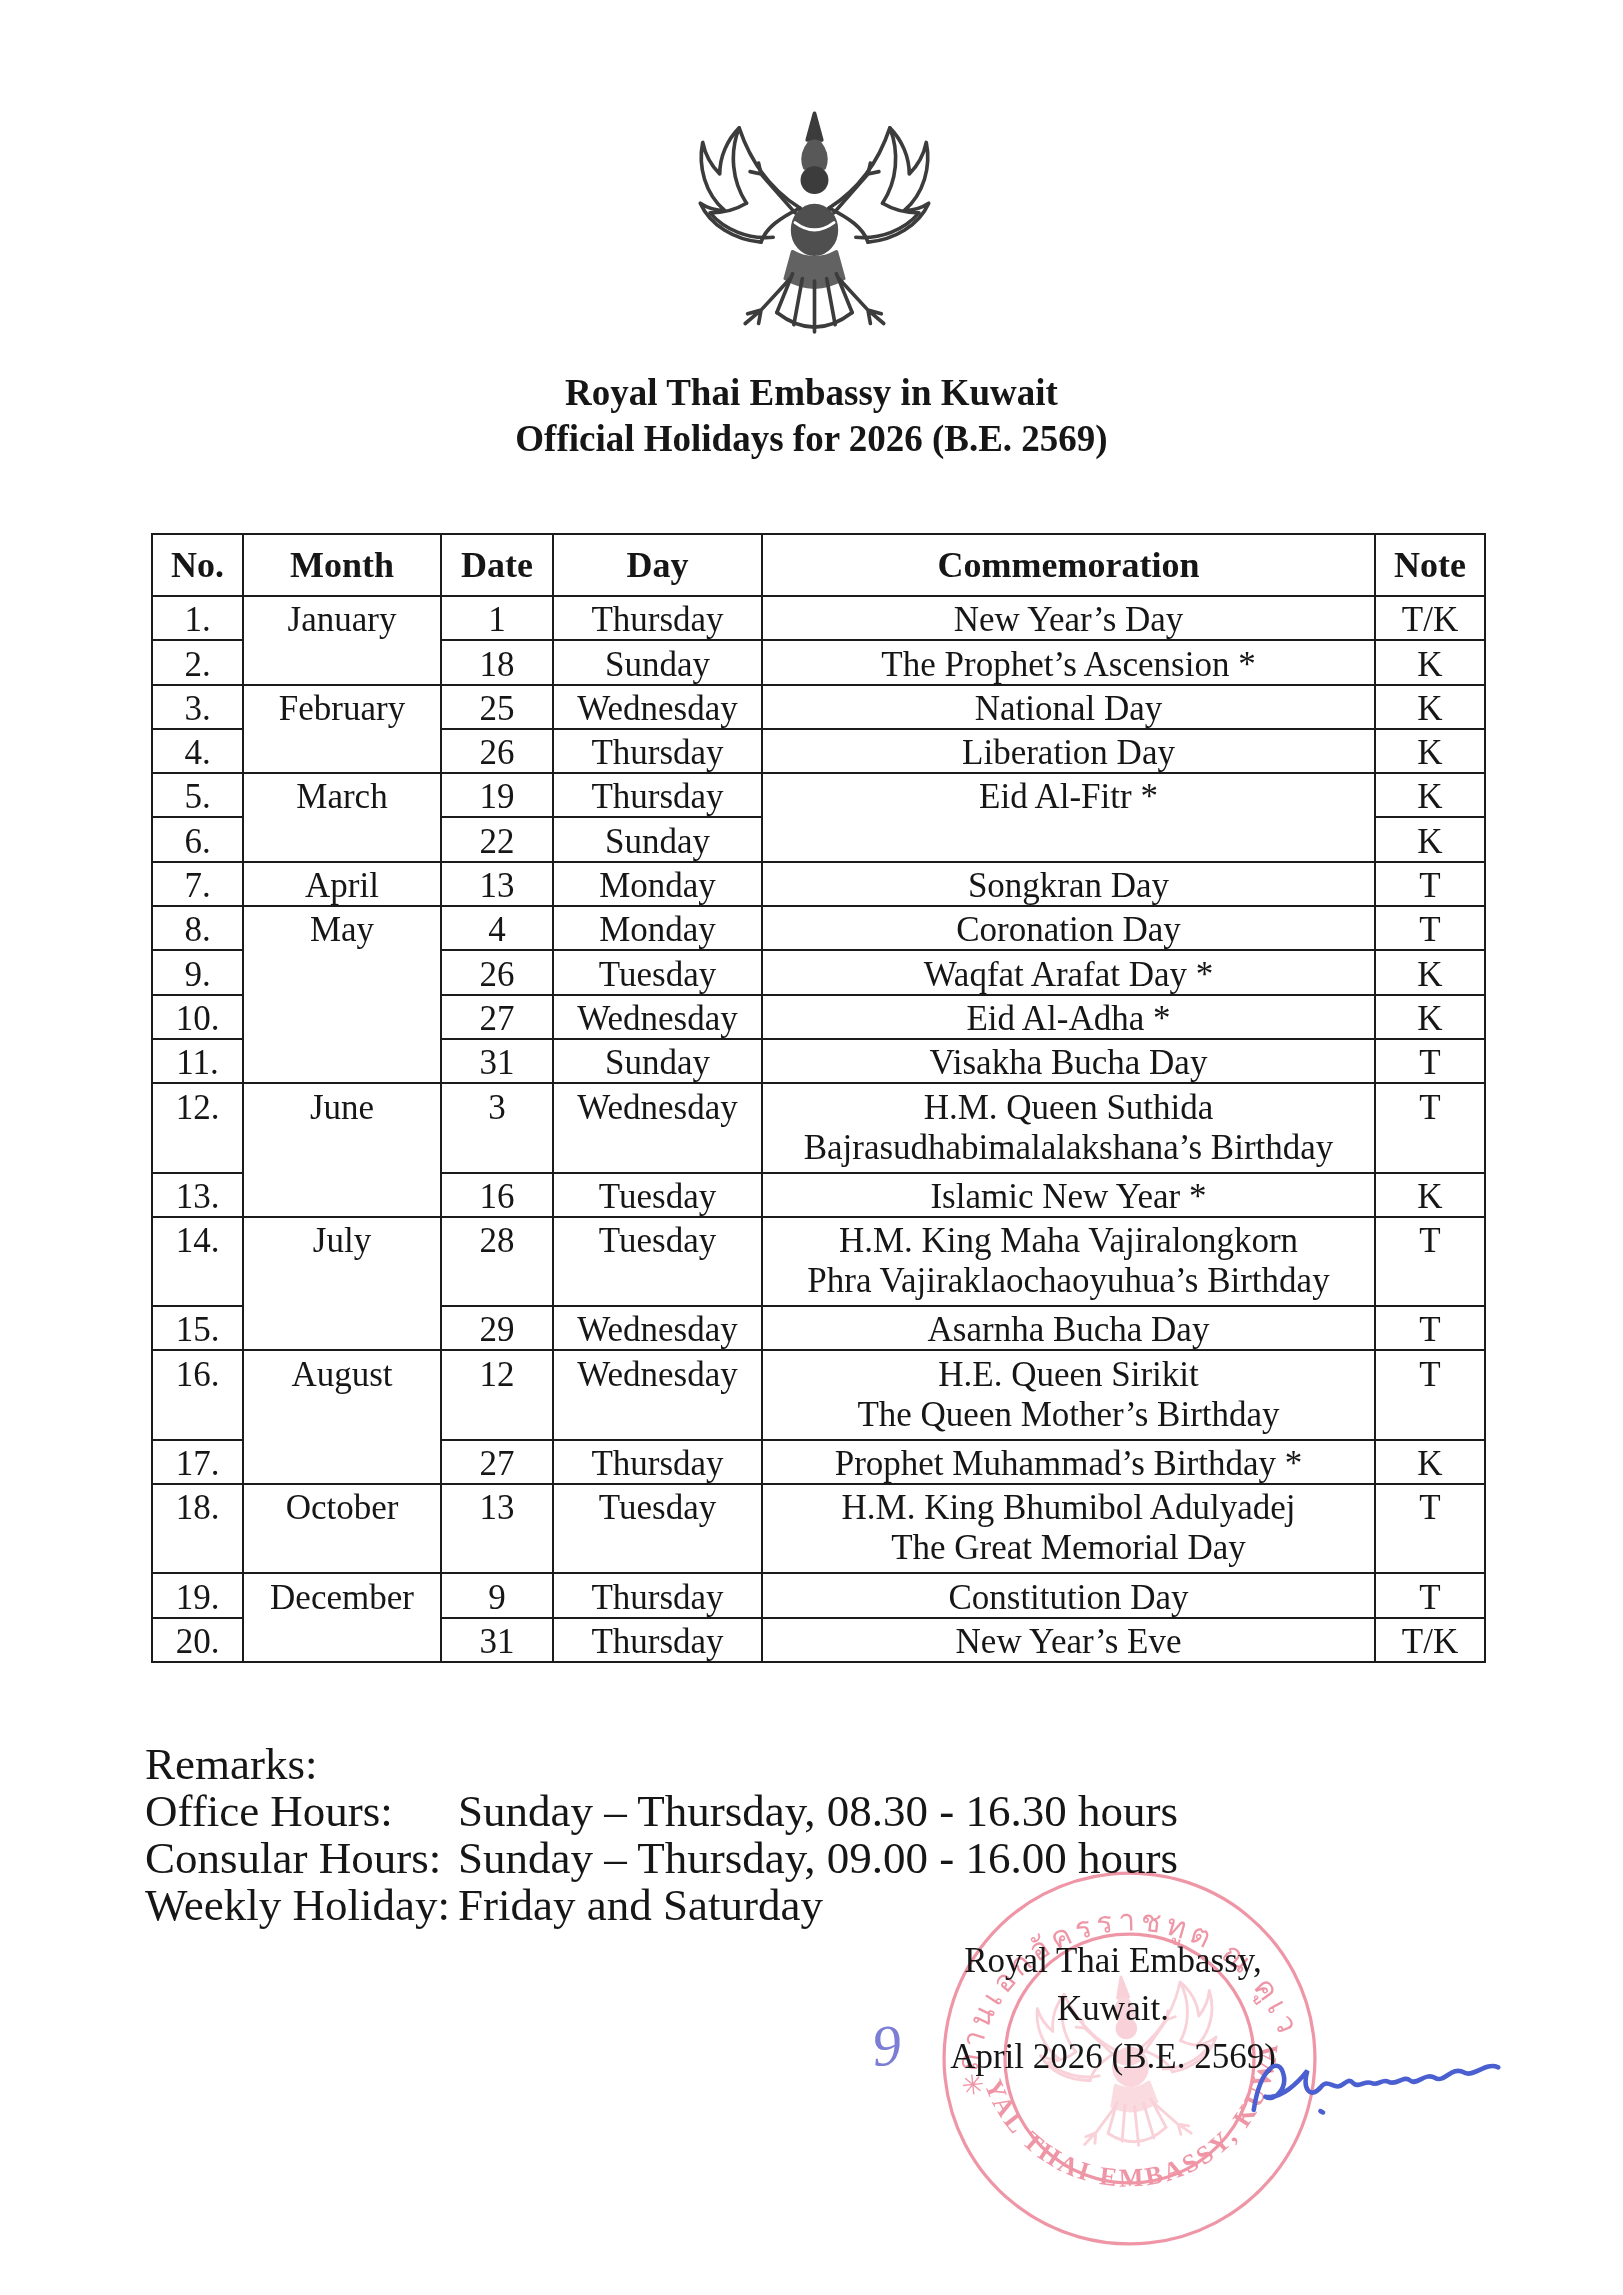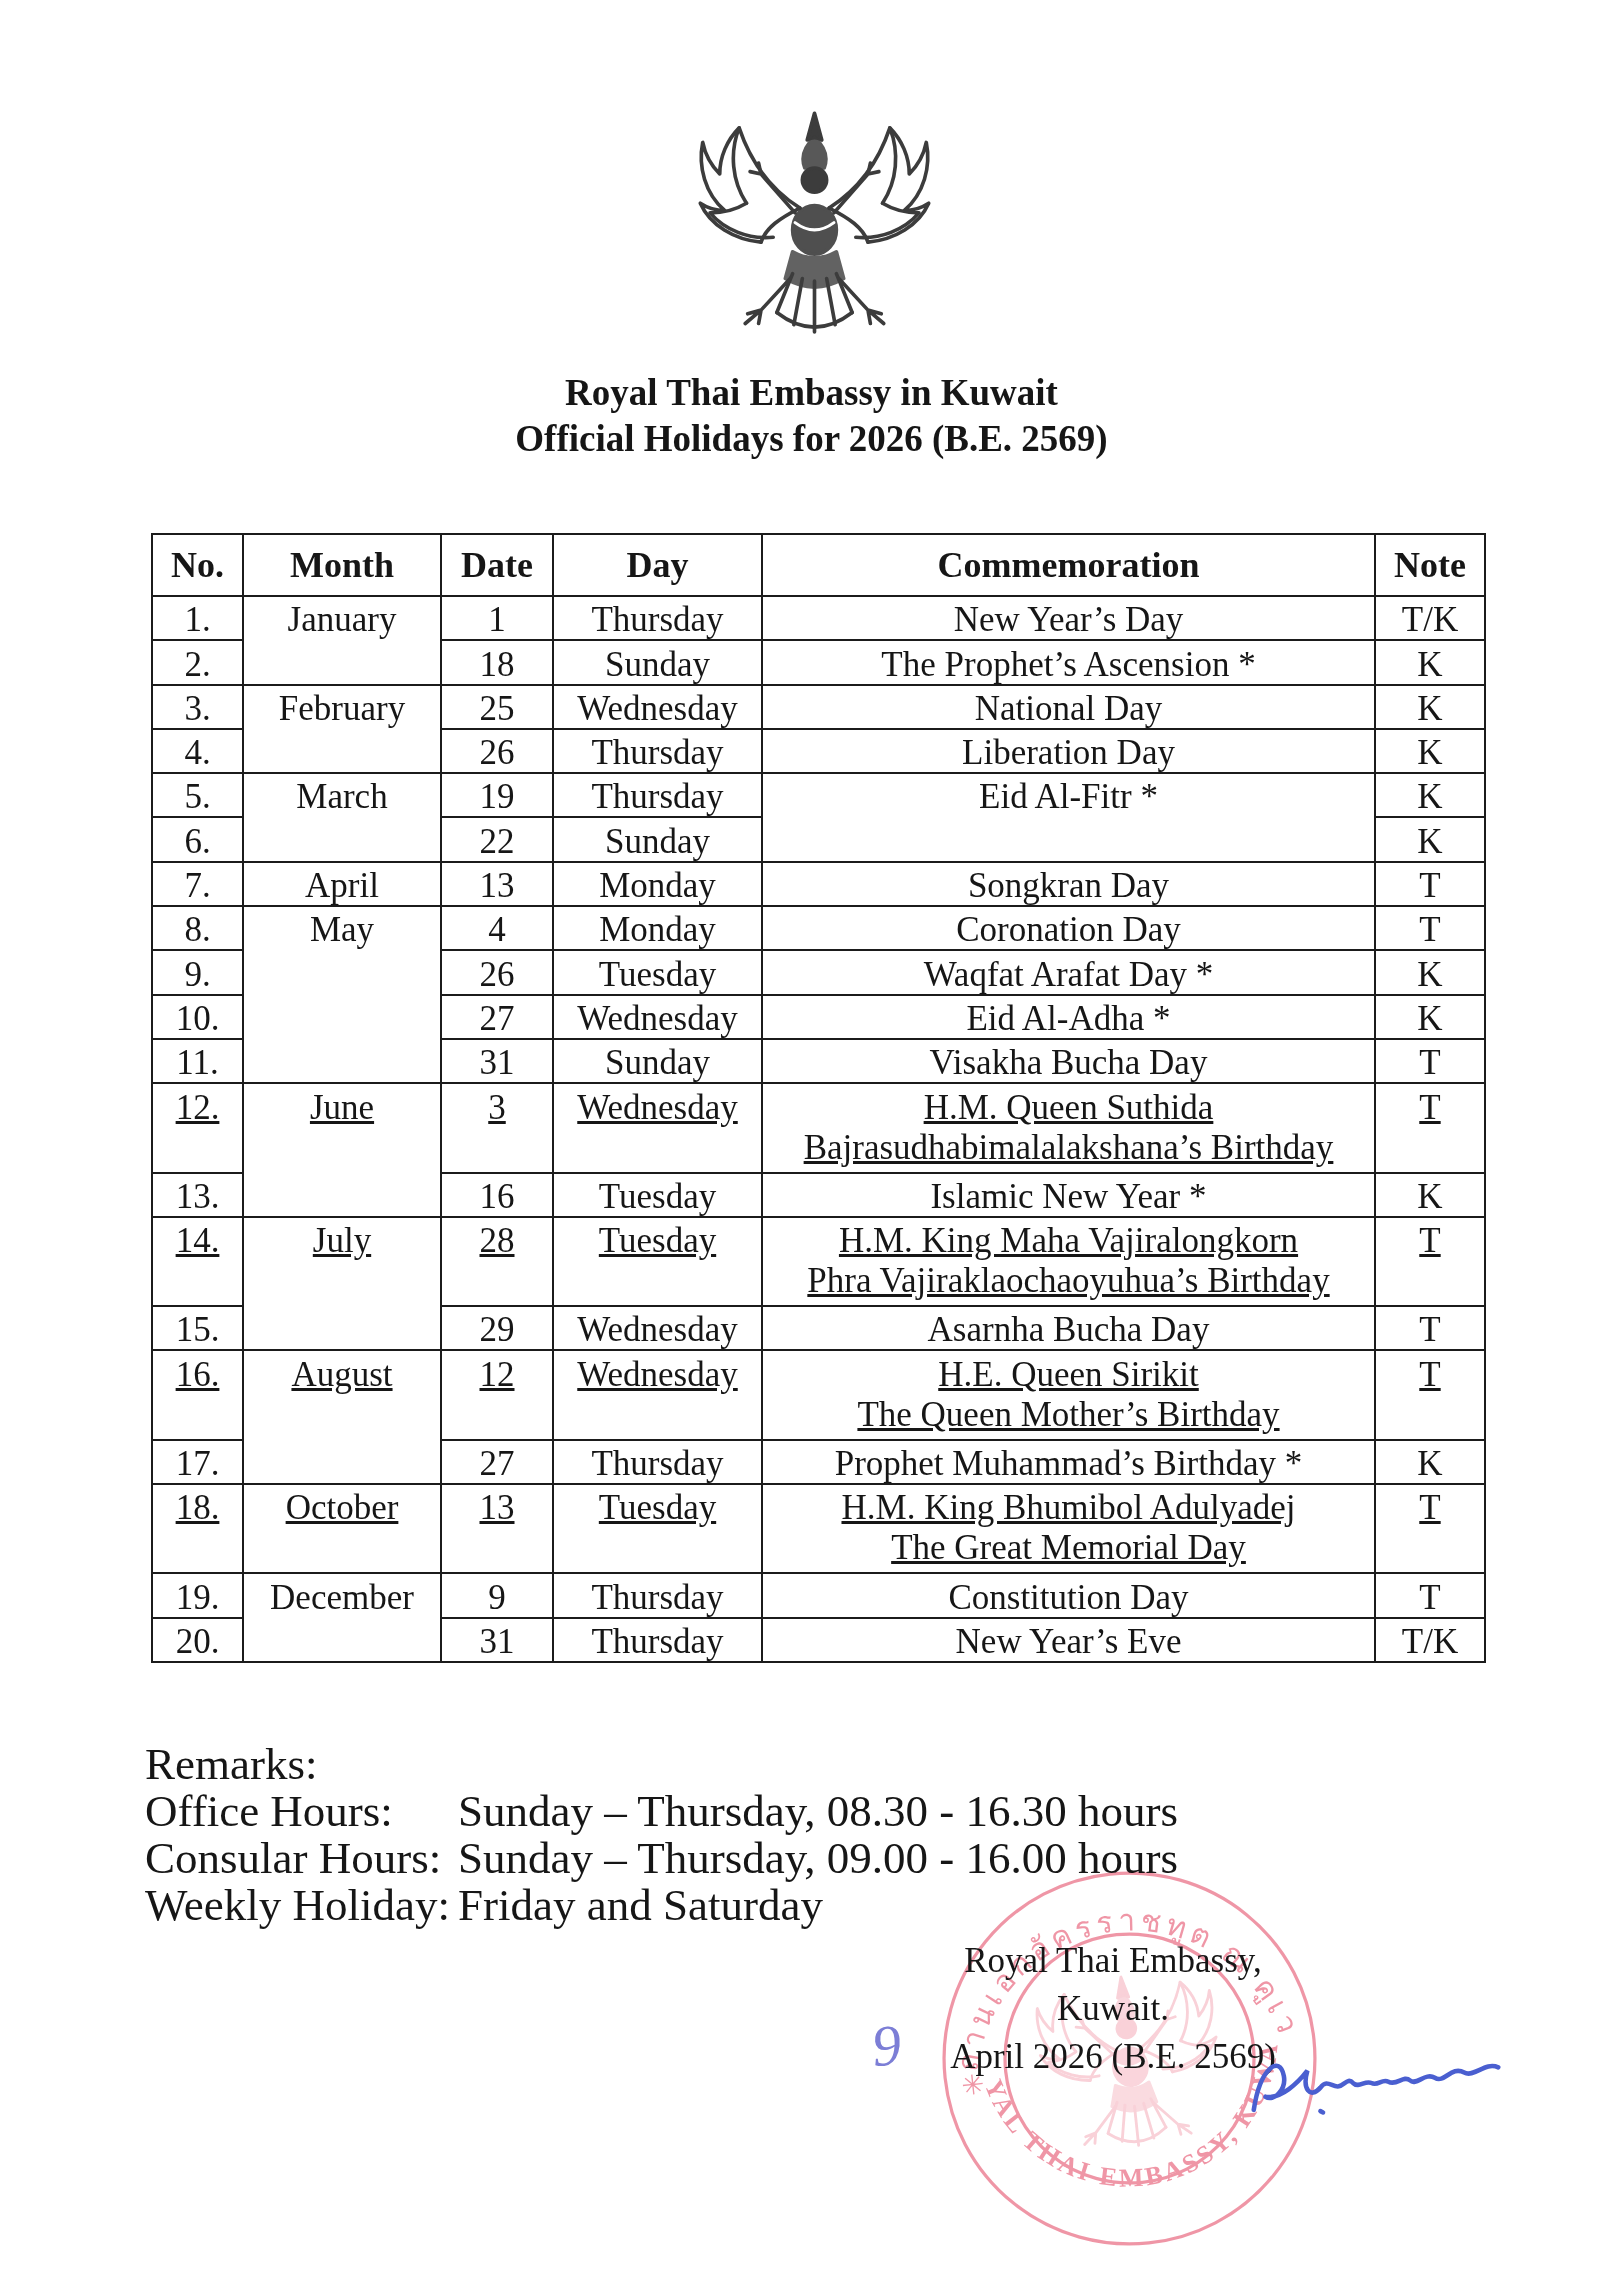--- a/index.html
+++ b/index.html
@@ -14,21 +14,21 @@
   .title { position:absolute; left:0; right:0; top:370px; text-align:center;
            font-weight:bold; font-size:37px; line-height:46px; letter-spacing:0px; }
   
   table.holidays { position:absolute; left:151px; top:533px; border-collapse:collapse;
                    table-layout:fixed; }
   table.holidays th, table.holidays td { border:2px solid #1b1b1b; overflow:hidden; }
   table.holidays th { height:60px; font-size:36px; font-weight:bold; text-align:center;
                       vertical-align:middle; padding:0 18px; }
   table.holidays td { font-size:35px; line-height:39px; text-align:center;
                       vertical-align:top; padding:3.3px 3.9px 0 3.9px; height:39px; }
-  tr.tall td { height:84px;text-decoration:underline; }
+  tr.tall td { height:84px; }
   td.comm div + div { margin-top:1px; }
   
   .remarks { position:absolute; left:145px; top:1741px; font-size:45px; line-height:47px; }
   .remarks .row { display:flex; }
   .remarks .lbl { width:313px; flex:0 0 313px; }
   
   .sig { position:absolute; left:871px; top:1937px; width:484px; text-align:center;
          font-size:35px; line-height:48px; }
   .hand-nine { position:absolute; left:872px; top:2017px; font-size:58px; line-height:58px;
                font-style:italic; transform:rotate(-5deg); }

